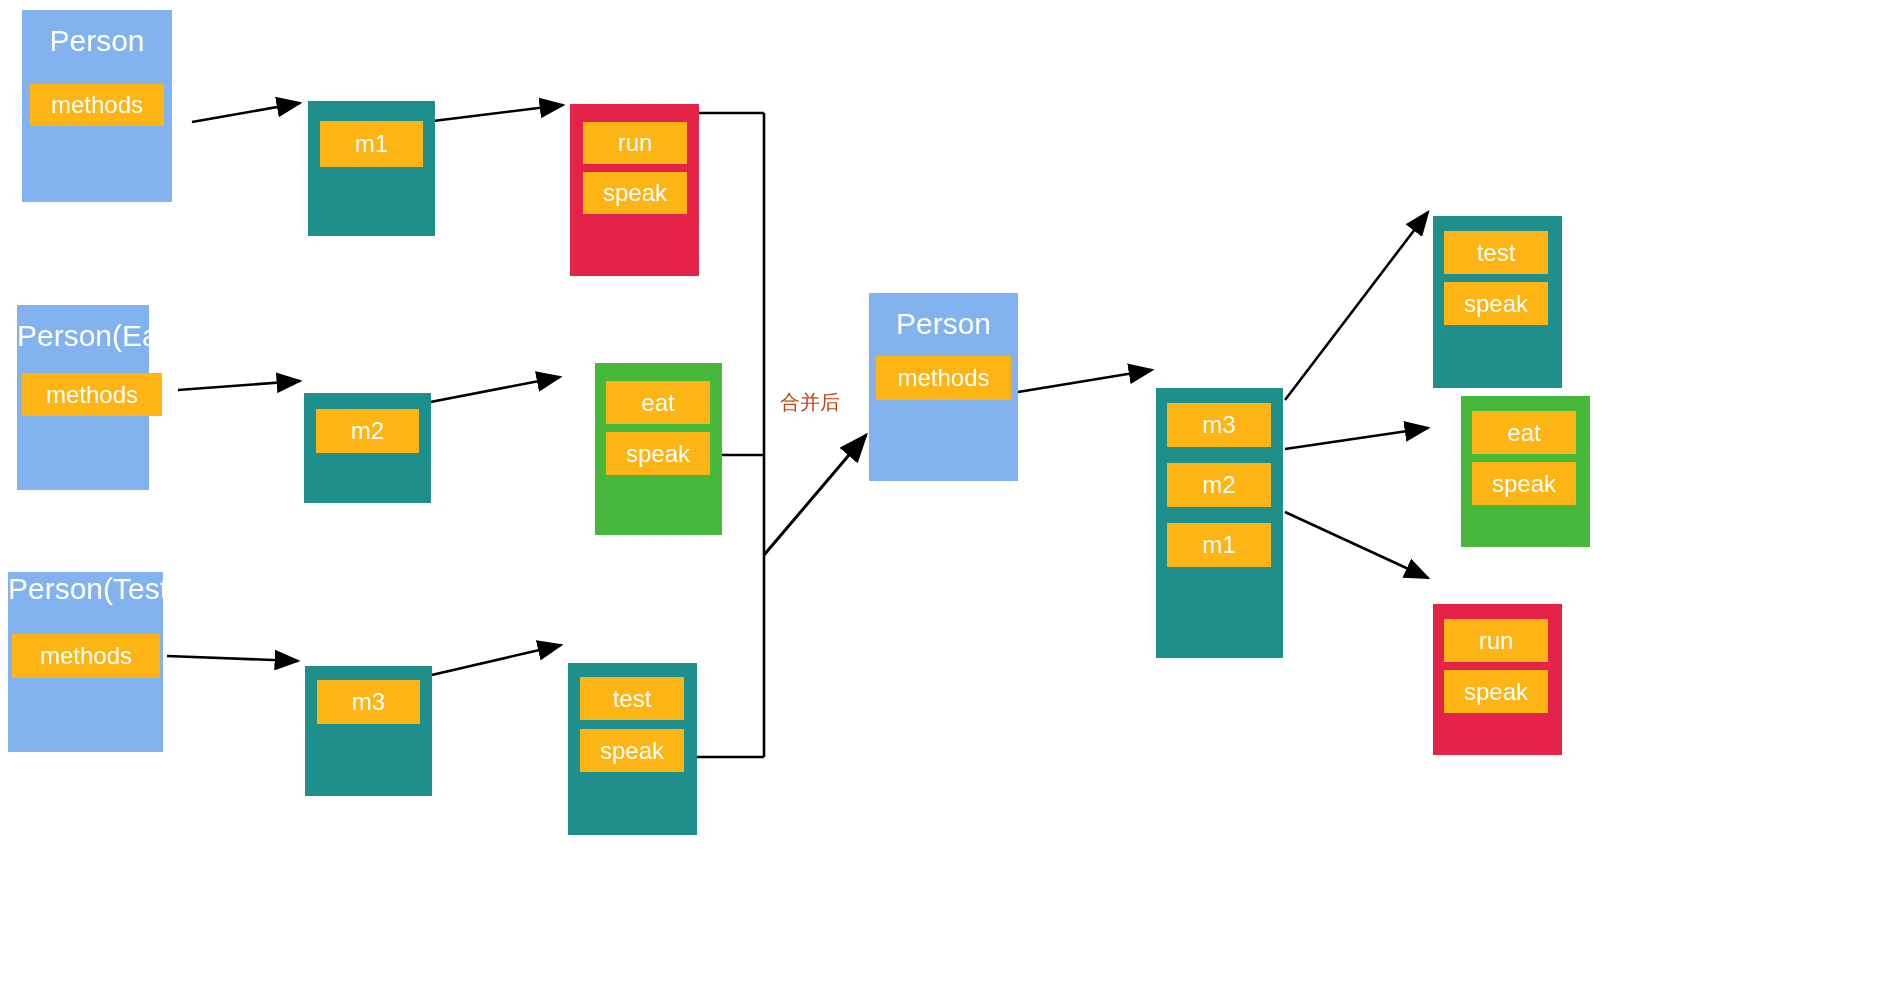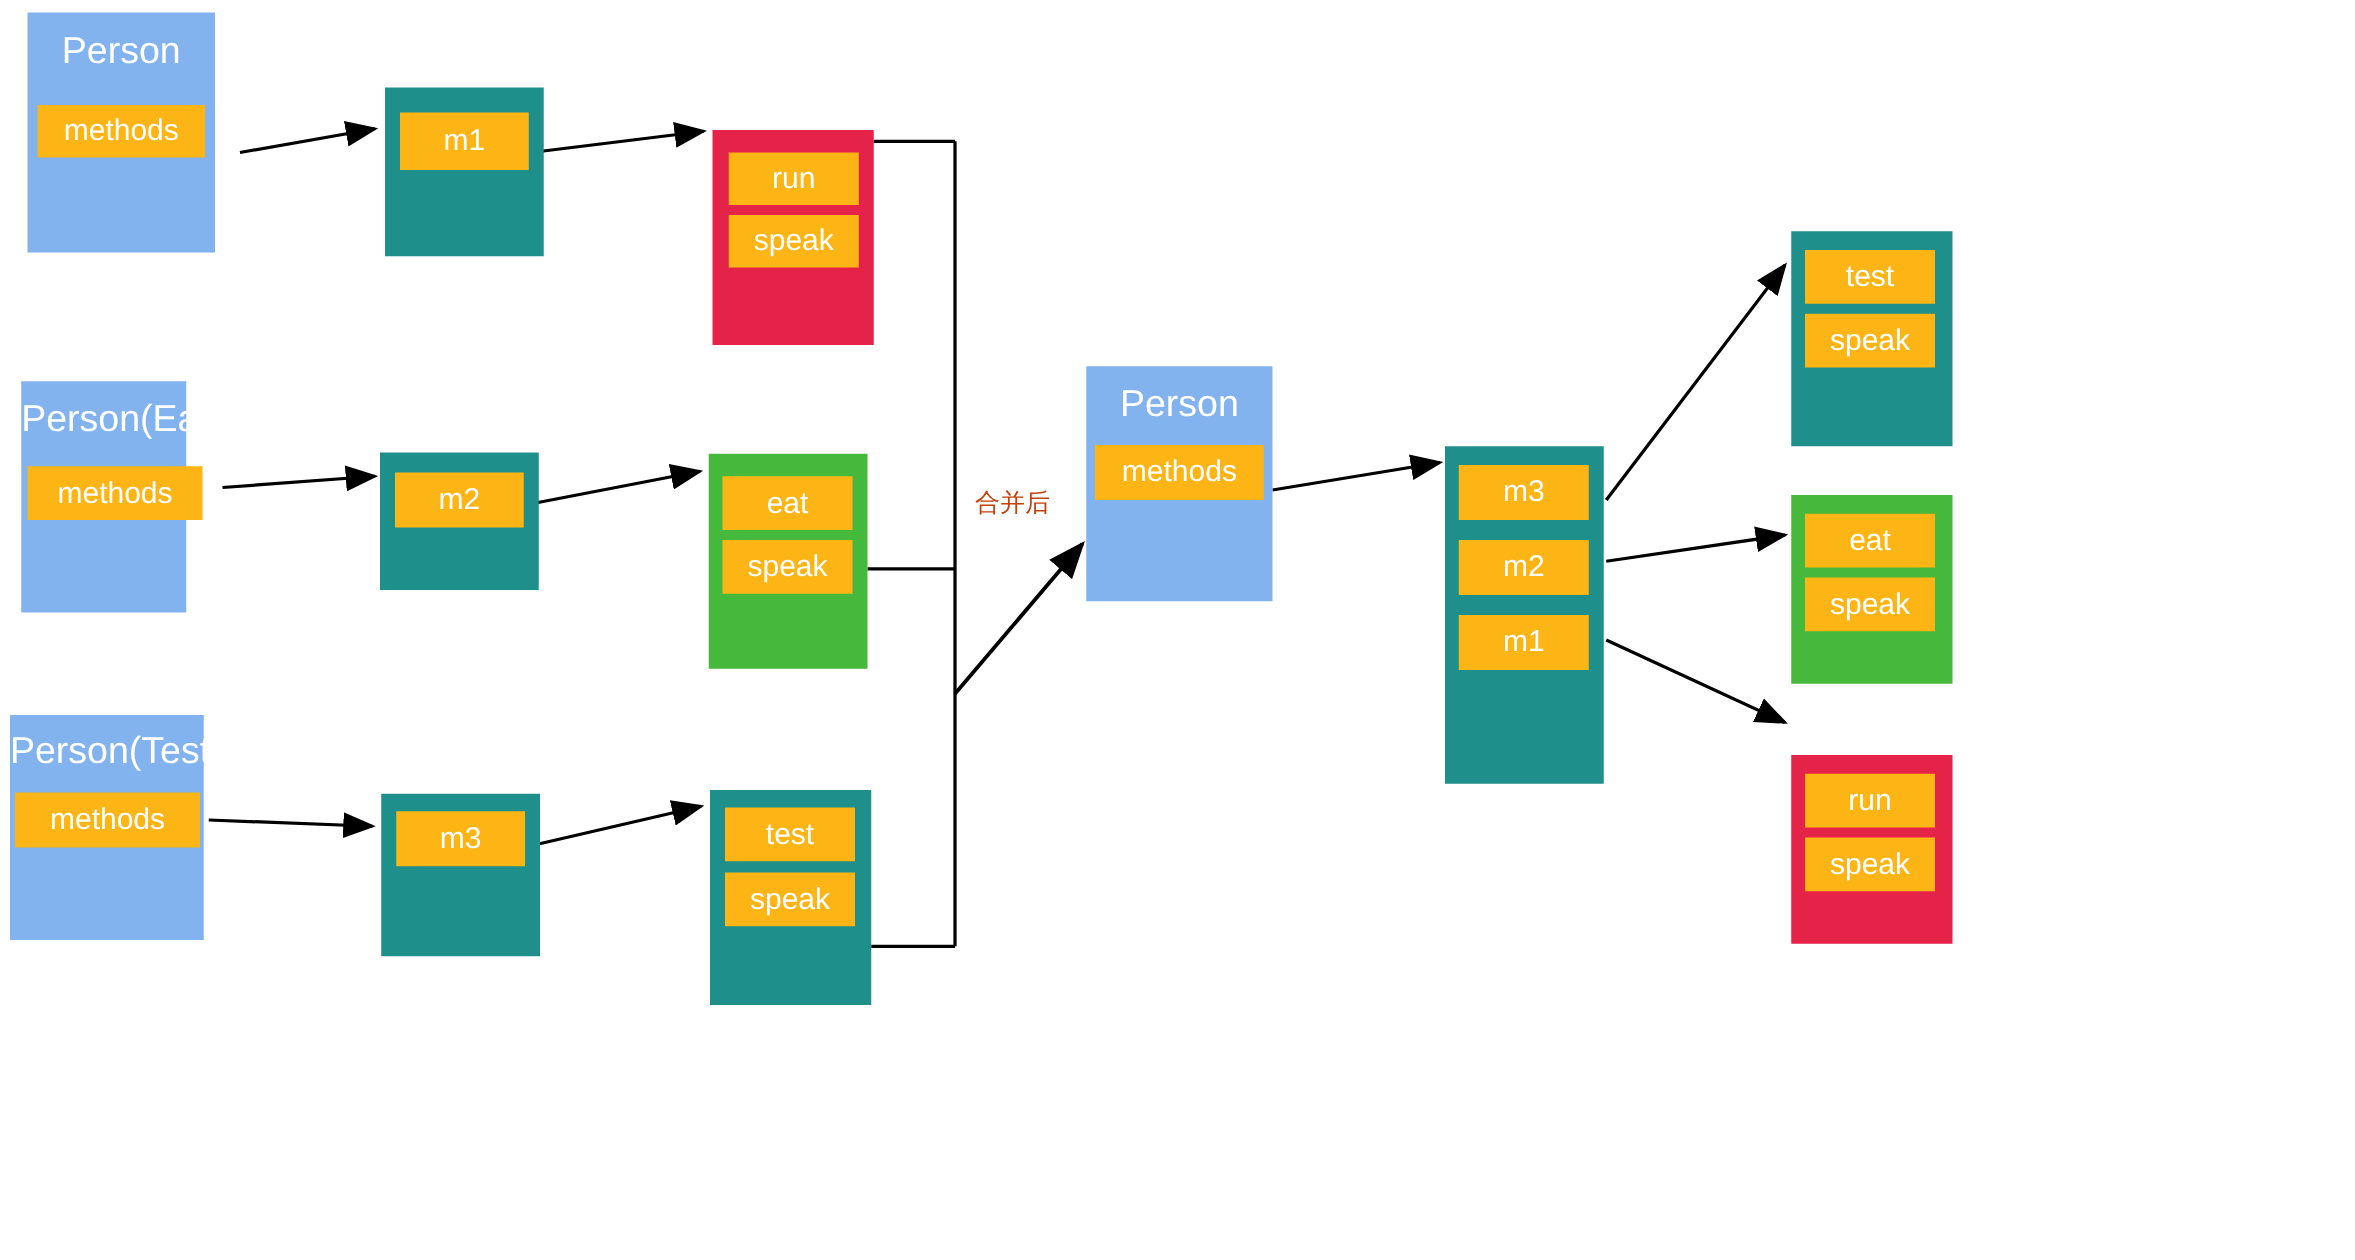--- a/index.html
+++ b/index.html
@@ -37,23 +37,23 @@
     background: #fcb515;
     color: #ffffff;
     font-size: 24px;
     line-height: 1;
     display: flex;
     align-items: center;
     justify-content: center;
     box-sizing: border-box;
   }
   .blue  { background: #82b3ee; padding-left: 24px; }
-  .teal  { background: #1f8f8b; }
+  .teal  { background: #1f8f8b; margin-top: 31px; }
   .red   { background: #e52248; margin-top: 34px; }
-  .green { background: #46b83b; }
+  .green { background: #46b83b; margin-left: 28px; }
 
   #edges {
     position: absolute;
     left: 0;
     top: 0;
     width: 1884px;
     height: 1008px;
     pointer-events: none;
   }
   .merge-label {
@@ -125,21 +125,21 @@
   <div class="node teal" style="left:304px; top:362px; width:127px; height:110px;">
     <div class="slot" style="left:12px; top:16px; width:103px; height:44px;">m2</div>
   </div>
 
   <div class="node green" style="left:567px; top:363px; width:127px; height:172px;">
     <div class="slot" style="left:11px; top:18px; width:104px; height:43px;">eat</div>
     <div class="slot" style="left:11px; top:69px; width:104px; height:43px;">speak</div>
   </div>
 
   <div class="node blue" style="left:8px; top:572px; width:155px; height:180px;">
-    <div class="node-title" style="top:12px;">Person(Test)</div>
+    <div class="node-title" style="top:0;">Person(Test)</div>
     <div class="slot" style="left:4px; top:62px; width:148px; height:44px;">methods</div>
   </div>
 
   <div class="node teal" style="left:305px; top:635px; width:127px; height:130px;">
     <div class="slot" style="left:12px; top:14px; width:103px; height:44px;">m3</div>
   </div>
 
   <div class="node teal" style="left:568px; top:632px; width:129px; height:172px;">
     <div class="slot" style="left:12px; top:14px; width:104px; height:43px;">test</div>
     <div class="slot" style="left:12px; top:66px; width:104px; height:43px;">speak</div>

